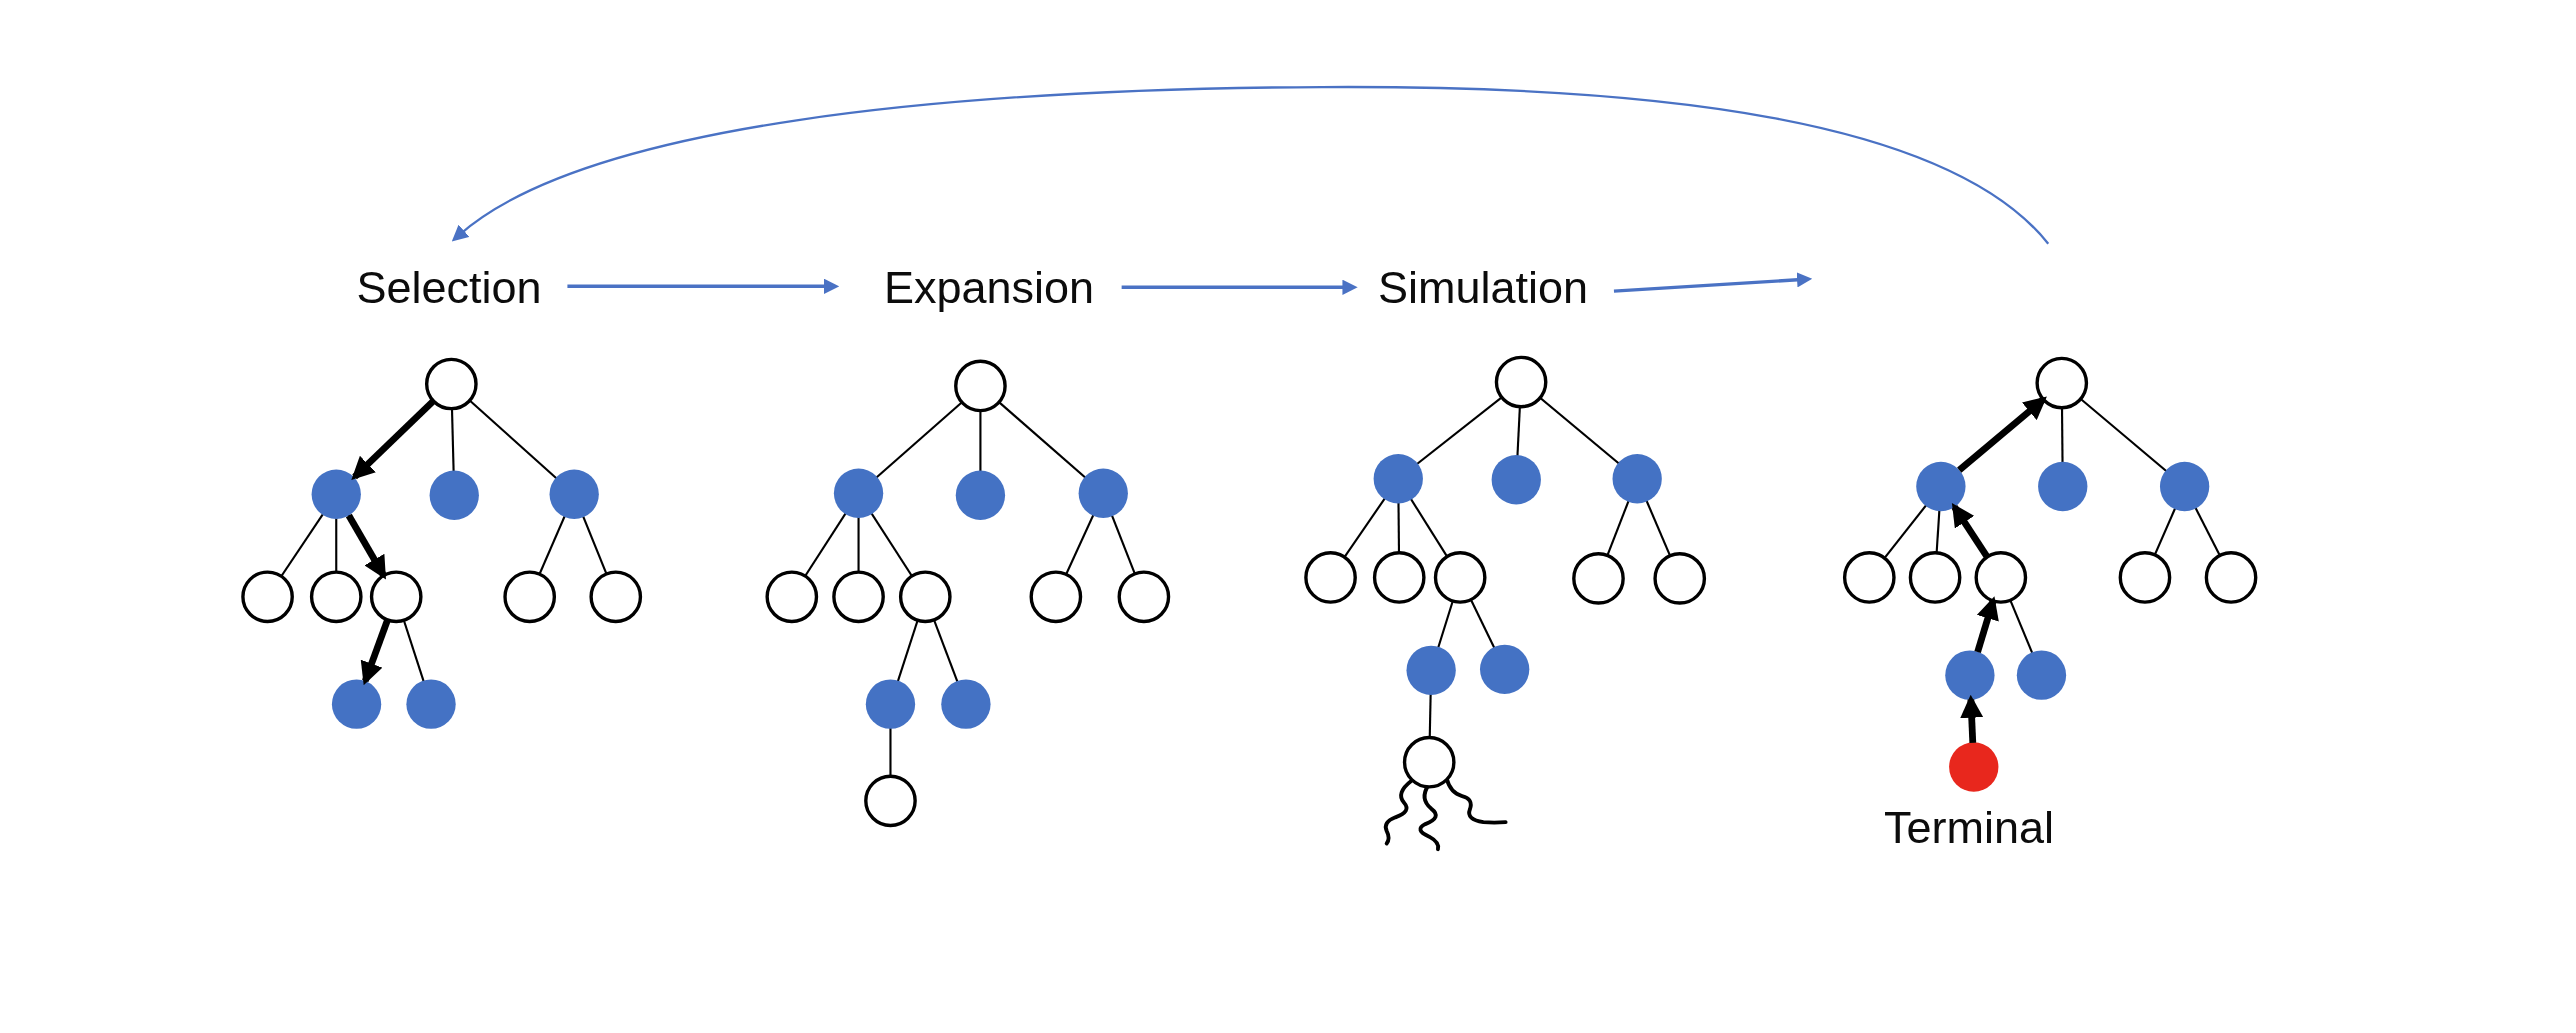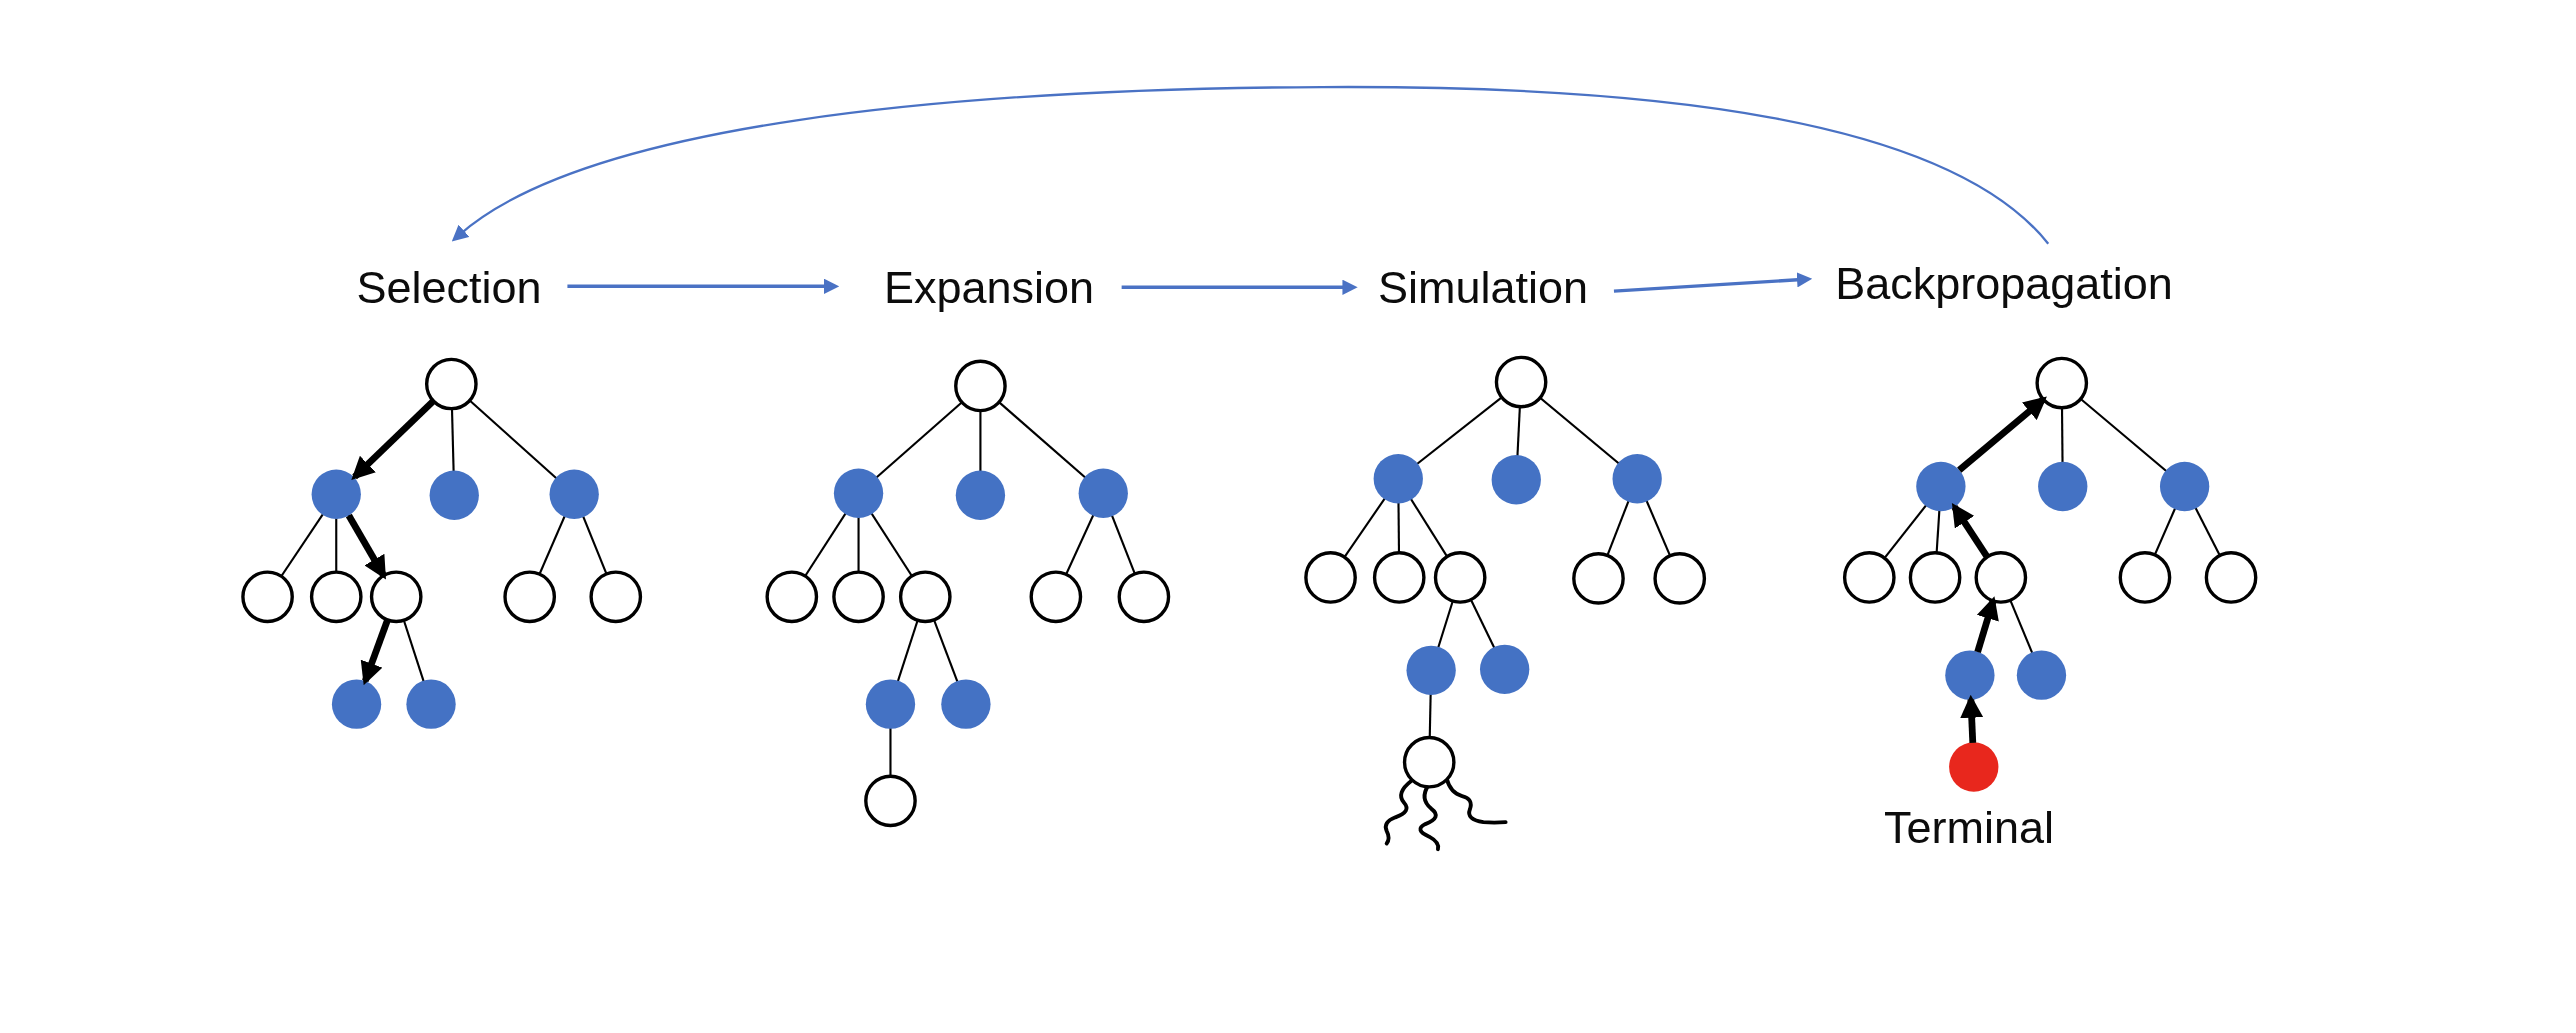--- a/index.html
+++ b/index.html
@@ -149,16 +149,15 @@
       </g>
       <line x1="586" y1="296" x2="856" y2="296" stroke="#4A72C4" stroke-width="3.5" marker-end="url(#ah-blue)"></line>
       <line x1="1159" y1="297" x2="1392" y2="297" stroke="#4A72C4" stroke-width="3.5" marker-end="url(#ah-blue)"></line>
       <line x1="1668" y1="301" x2="1862" y2="289" stroke="#4A72C4" stroke-width="3.5" marker-end="url(#ah-blue)"></line>
       <path d="M 2117 252 C 2014 122 1706 88 1366 90 C 982 92 604 128 474 243" fill="none" stroke="#4A72C4" stroke-width="2.4" marker-end="url(#ah-arc)"></path>
     </svg>
 
   <div class="label" id="lbl-0" style="left: 449px; top: 263px;">Selection</div>
   <div class="label" id="lbl-1" style="left: 989px; top: 263px; text-align: right;">Expansion</div>
   <div class="label" id="lbl-2" style="left: 1483px; top: 263px;">Simulation</div>
-  <div class="label" id="lbl-3" style="left: 2004px; top: 259px;">Backpropagation</div>
   <div class="label" id="lbl-terminal" style="left: 1969px; top: 803px; text-align: center;">Terminal</div>
 </div>
 
 
 </body></html>

